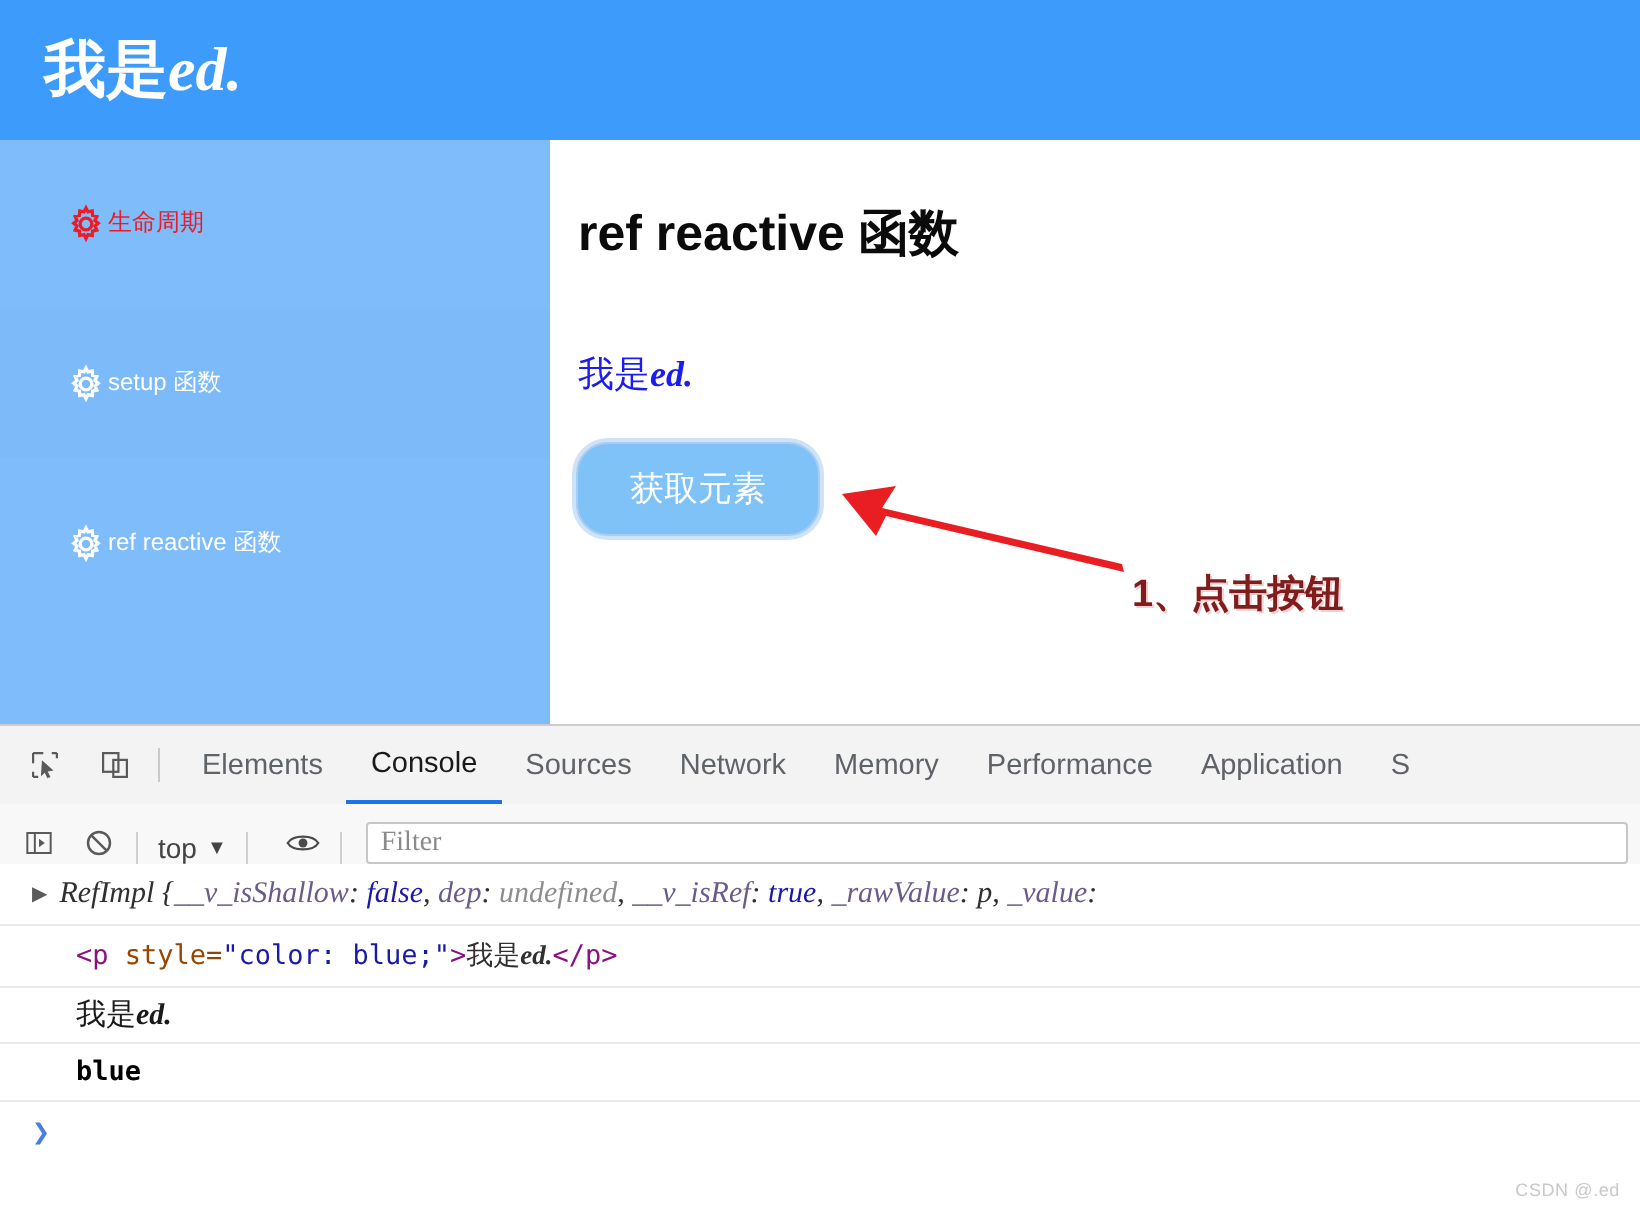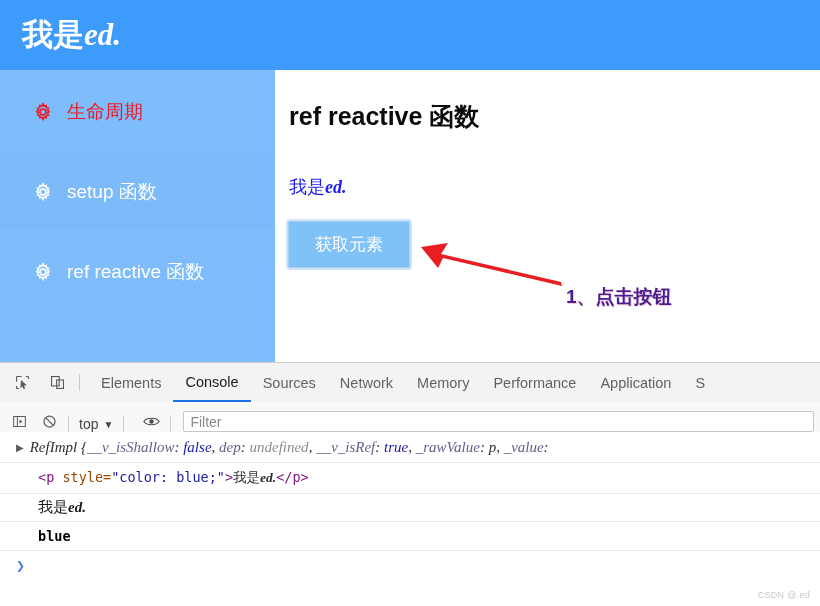--- a/index.html
+++ b/index.html
@@ -27,49 +27,49 @@
 
   .sidebar {
     position:absolute; left:0; top:70px; width:275px; height:292px;
     background:#7fbcfb;
   }
   .side-item {
     position:absolute; left:0; width:275px; height:75px;
     display:flex; align-items:center; box-sizing:border-box;
   }
   .side-item .gear { width:22px; height:22px; margin-left:32px; flex:0 0 auto; }
-  .side-item .lbl  { margin-left:13px; font-size:19px; white-space:nowrap; }
+  .side-item .lbl  { font-size:12px; white-space:nowrap; }
   .side-item.i0 { top:4px;  background:#7fbcfb; }
   .side-item.i1 { top:84px; background:#7cbaf9; }
   .side-item.i2 { top:164px; background:#7fbcfb; }
   .side-item.i0 .lbl { color:#ee1b24; }
   .side-item.i1 .lbl, .side-item.i2 .lbl { color:#ffffff; }
 
   .content { position:absolute; left:275px; top:70px; width:545px; height:292px; background:#fff; }
   .c-title {
     position:absolute; left:14px; top:30px;
     font-size:25px; font-weight:bold; color:#0b0b0b; white-space:nowrap;
   }
   .c-para {
     position:absolute; left:14px; top:105px;
     font-size:18px; color:#1c1cf0; white-space:nowrap;
   }
   .c-para .en { font-family:"Liberation Serif", serif; font-style:italic; font-weight:bold; }
   .get-btn {
     position:absolute; left:13px; top:151px;
     width:122px; height:47px;
     background:#7fc2f7; color:#ffffff;
-    border:1px solid #a8cdf0; border-radius:2px;
+    border:1px solid #a8cdf0; border-radius:16px;
     box-shadow:0 0 0 2px #cfe3f8;
     font-size:17px; font-family:"Liberation Sans", sans-serif;
     cursor:pointer; padding:1px;
   }
 
   .annot {
-    position:absolute; color:#4c1d95; font-weight:bold;
+    position:absolute; color:#7f1d1d; font-weight:bold;
     font-size:19px; white-space:nowrap;
     text-shadow:1px 1px 0 #f3cfd2;
   }
   .annot.a1 { left:566px; top:284px; }
   .annot.a2 { left:528px; top:521px; }
 
   .arrow-svg { position:absolute; left:0; top:0; width:820px; height:606px; pointer-events:none; }
 
   
   .devtools {
@@ -100,21 +100,21 @@
     background:#f8f8f8; border-bottom:1px solid #e0e0e0;
     display:flex; align-items:flex-end;
   }
   .fb-icon { width:22px; height:22px; margin-left:8px; display:flex; align-items:center; justify-content:center; cursor:pointer; flex:0 0 auto;}
   .fb-sep { width:1px; height:16px; background:#d0d0d0; margin:0 8px; flex:0 0 auto; }
   .fb-ctx { font-size:14px; color:#444; display:flex; align-items:center; gap:5px; cursor:pointer; padding:0 2px; flex:0 0 auto;}
   .fb-filter {
     flex:1 1 auto; height:21px; margin-left:4px; margin-right:6px;
     border:1px solid #c7c7c7; border-radius:2px; background:#fff;
     font-size:14px; color:#333; padding:0 6px; outline:none; box-sizing:border-box;
-    font-family:Liberation Sans, sans-serif;
+    font-family:Liberation Serif, serif;
   }
   .fb-filter::placeholder { color:#8a8a8a; }
 
   .dt-console { position:absolute; left:0; top:69px; width:820px; height:175px; background:#fff; overflow:hidden; }
   .log-row {
     position:relative; box-sizing:border-box;
     border-bottom:1px solid #eaeaea;
     display:flex; align-items:center;
     padding-left:16px; white-space:nowrap; overflow:hidden;
   }

